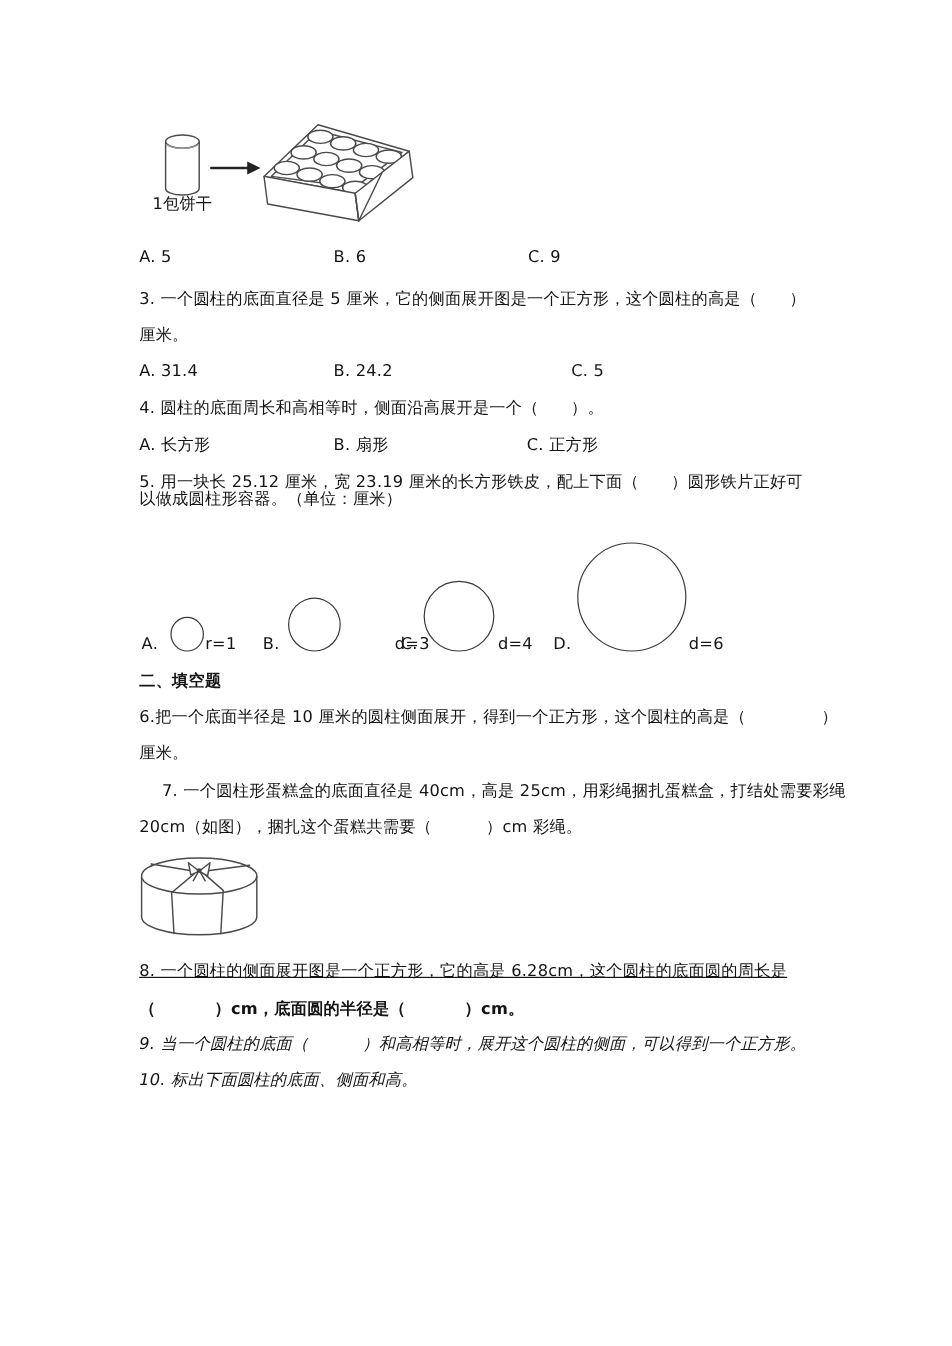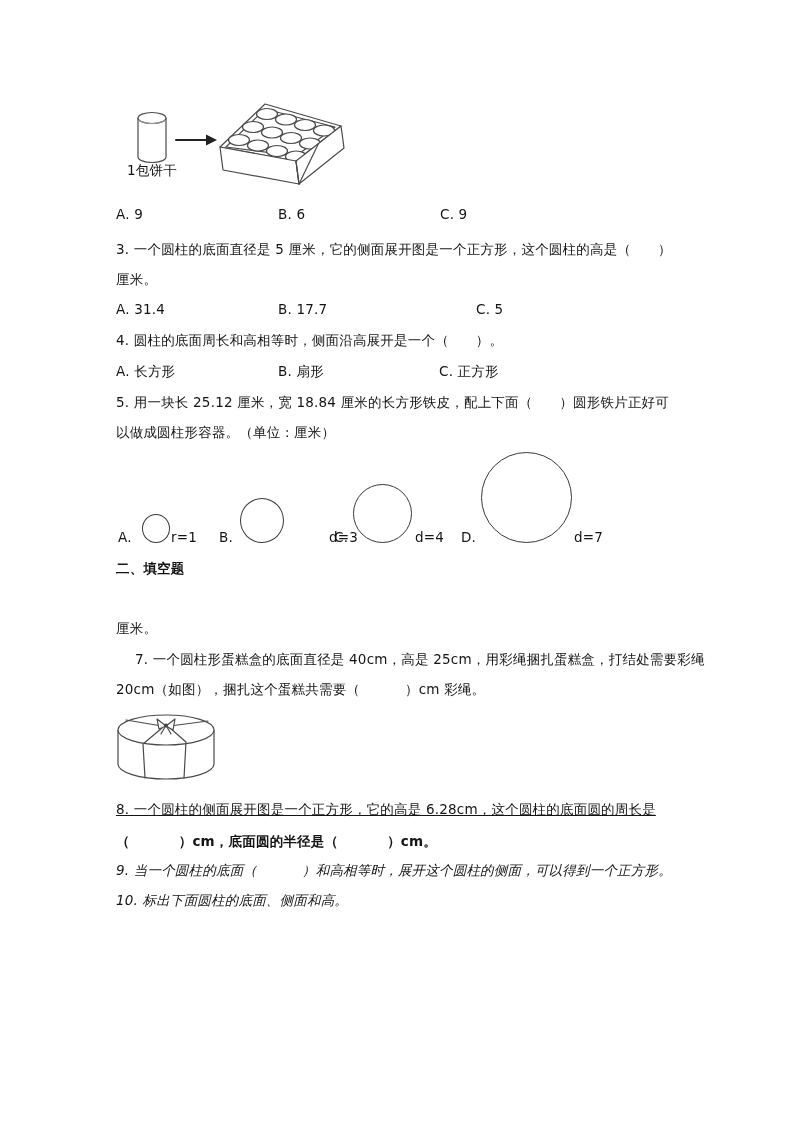--- a/index.html
+++ b/index.html
@@ -69,58 +69,59 @@
 
       <polygon class="wf" points="107,52 183,66 186,89 110,75"></polygon>
 
       <polygon class="wf" points="183,66 228,31 231,53 186,89"></polygon>
       <line class="st" x1="205.5" y1="48.5" x2="186" y2="89"></line>
       <line class="st" x1="183" y1="66" x2="186" y2="89"></line>
     </g>
   </svg>
   <div class="line" style="left:127px;top:162px;">1包饼干</div>
 
-  <div class="line" style="left:116px;top:206px;">A. 9</div>
+  <div class="line" style="left:116px;top:206px;">A. 5</div>
   <div class="line" style="left:278px;top:206px;">B. 6</div>
   <div class="line" style="left:440px;top:206px;">C. 9</div>
 
   <div class="line" style="left:116px;top:241px;">3. 一个圆柱的底面直径是 5 厘米，它的侧面展开图是一个正方形，这个圆柱的高是（      ）</div>
   <div class="line" style="left:116px;top:271px;">厘米。</div>
   <div class="line" style="left:116px;top:301px;">A. 31.4</div>
-  <div class="line" style="left:278px;top:301px;">B. 17.7</div>
+  <div class="line" style="left:278px;top:301px;">B. 24.2</div>
   <div class="line" style="left:440px;top:301px;margin-left:36px;">C. 5</div>
 
   <div class="line" style="left:116px;top:332px;">4. 圆柱的底面周长和高相等时，侧面沿高展开是一个（      ）。</div>
   <div class="line" style="left:116px;top:363px;">A. 长方形</div>
   <div class="line" style="left:278px;top:363px;">B. 扇形</div>
   <div class="line" style="left:439px;top:363px;">C. 正方形</div>
 
-  <div class="line" style="left:116px;top:394px;">5. 用一块长 25.12 厘米，宽 18.84 厘米的长方形铁皮，配上下面（      ）圆形铁片正好可</div>
-  <div class="line" style="left:116px;top:424px;">以做成圆柱形容器。（单位：厘米）</div>
+  <div class="line" style="left:116px;top:394px;">5. 用一块长 25.12 厘米，宽 23.19 厘米的长方形铁皮，配上下面（      ）圆形铁片正好可</div>
+  <div class="line" style="left:116px;top:408px;">以做成圆柱形容器。（单位：厘米）</div>
 
   <div>
     <div class="line" style="left:118px;top:529px;">A.</div>
     <div class="circle" style="left:142px;top:514px;width:28px;height:29px;"></div>
     <div class="line" style="left:171px;top:529px;">r=1</div>
 
     <div class="line" style="left:219px;top:529px;">B.</div>
     <div class="circle" style="left:240px;top:498px;width:44px;height:45px;"></div>
     <div class="line" style="left:286px;top:529px;margin-left:43px;">d=3</div>
 
     <div class="line" style="left:334px;top:529px;">C.</div>
     <div class="circle" style="left:353px;top:484px;width:59px;height:59px;"></div>
     <div class="line" style="left:415px;top:529px;">d=4</div>
 
     <div class="line" style="left:461px;top:529px;">D.</div>
     <div class="circle" style="left:481px;top:452px;width:91px;height:91px;"></div>
-    <div class="line" style="left:574px;top:529px;">d=7</div>
+    <div class="line" style="left:574px;top:529px;">d=6</div>
   </div>
 
   <div class="line heading" style="left:116px;top:560px;">二、填空题</div>
 
+  <div class="line" style="left:116px;top:590px;">6.把一个底面半径是 10 厘米的圆柱侧面展开，得到一个正方形，这个圆柱的高是（              ）</div>
   <div class="line" style="left:116px;top:620px;">厘米。</div>
 
   <div class="line" style="left:116px;top:651px;margin-left:19px;">7. 一个圆柱形蛋糕盒的底面直径是 40cm，高是 25cm，用彩绳捆扎蛋糕盒，打结处需要彩绳</div>
   <div class="line" style="left:116px;top:681px;">20cm（如图），捆扎这个蛋糕共需要（          ）cm 彩绳。</div>
 
   <svg class="fig" style="left:113px;top:707px;" width="114" height="88" viewBox="0 0 114 88">
     <path class="wf" d="M5,23 L5,57 A48,15 0 0 0 101,57 L101,23"></path>
     <ellipse class="wf" cx="53" cy="23" rx="48" ry="15"></ellipse>
     <g>
       <line class="st" x1="49" y1="19" x2="13" y2="13"></line>

